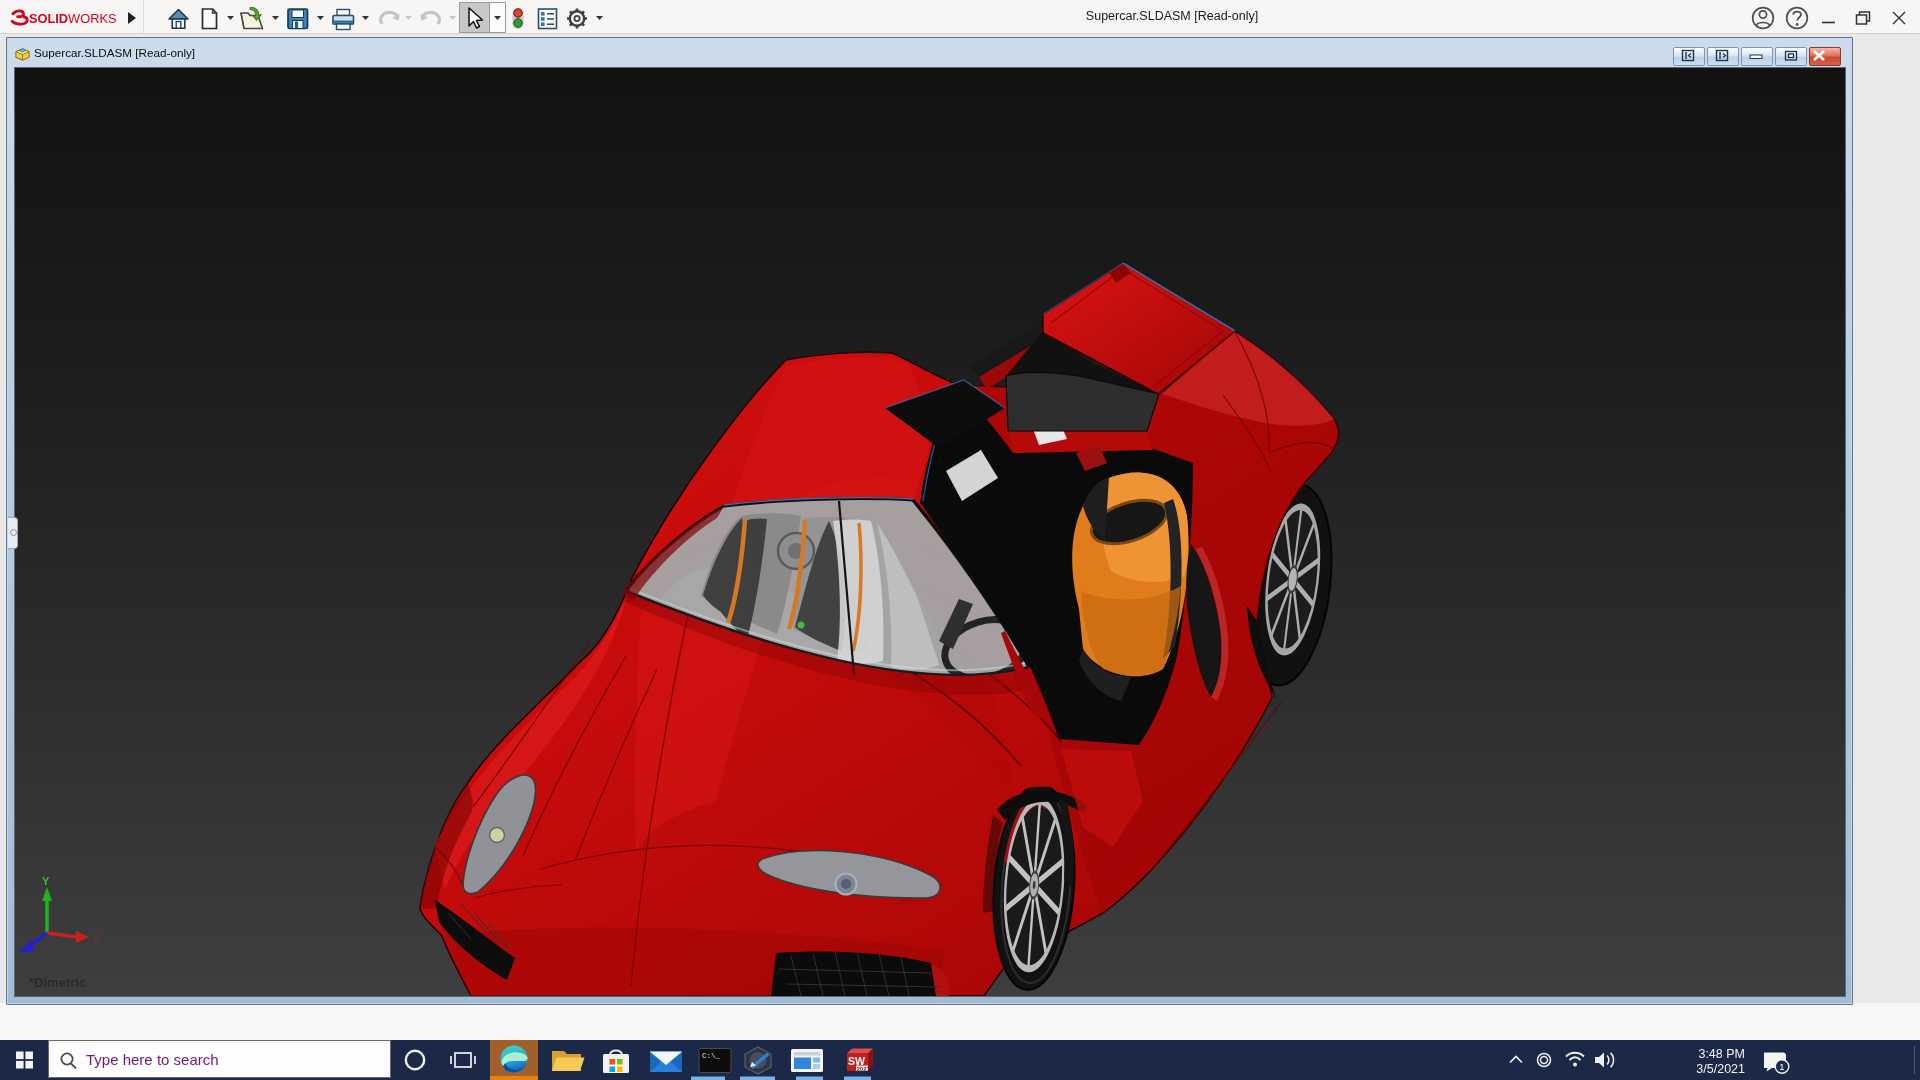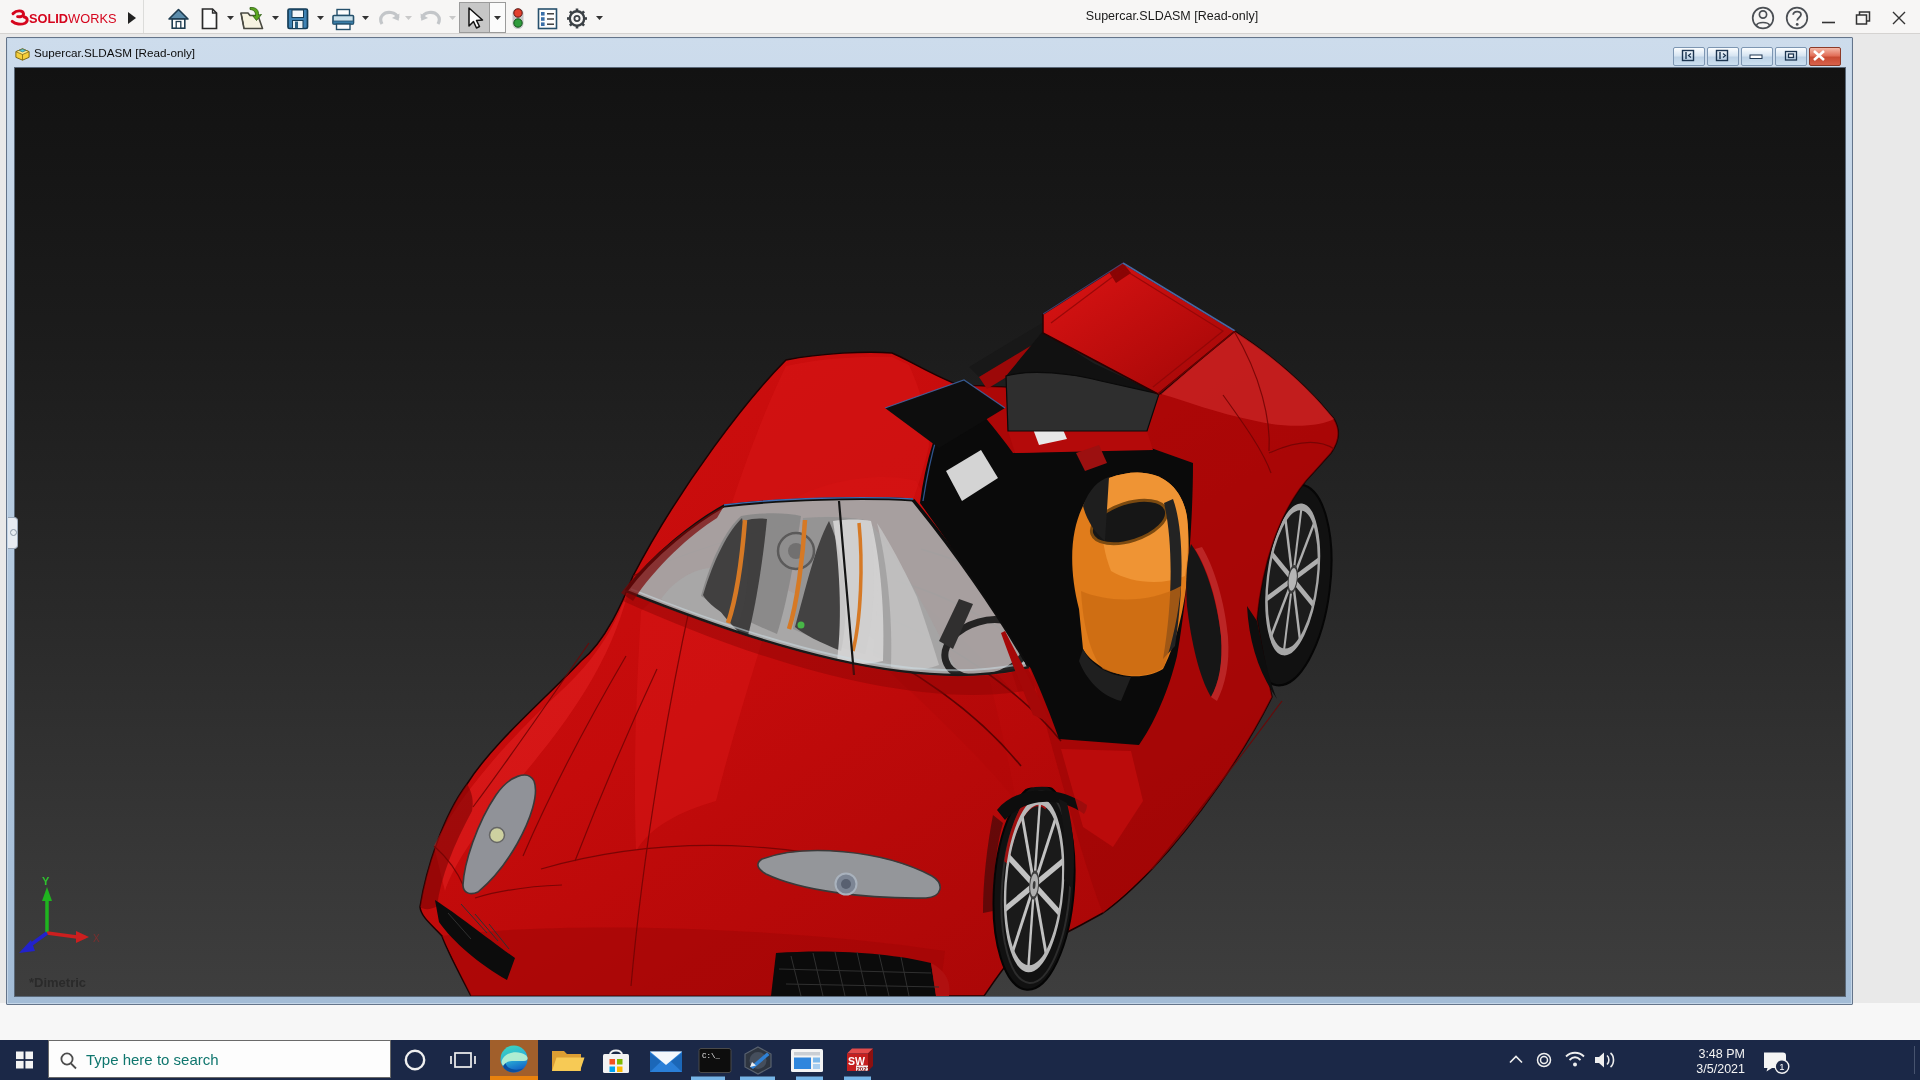--- a/index.html
+++ b/index.html
@@ -20,21 +20,21 @@
     border:1px solid #5a6878;
     background:linear-gradient(180deg,#121212 0%,#1c1c1c 30%,#2a2a2a 60%,#373737 85%,#3e3e3e 100%);}
   .winbtn{position:absolute;top:9px;width:30px;height:17px;border:1px solid #7d96b2;border-radius:2px;
     background:linear-gradient(180deg,#fbfdff 0%,#d7e5f2 45%,#bdd2e6 55%,#ccdff0 100%);}
   #closebtn{background:linear-gradient(180deg,#f4b8a8 0%,#e2705a 45%,#c94b33 55%,#d8604a 100%);
     border:1px solid #8d3a28;}
   
   #taskbar{position:absolute;left:0;top:1040px;width:1920px;height:40px;background:#1b2847;}
   #searchbox{position:absolute;left:48px;top:0px;width:343px;height:38px;background:#fdfdfd;
     border:1px solid #6a6a6a;box-sizing:border-box;}
-  #searchbox span{position:absolute;left:37px;top:10px;font-size:15px;color:#0f766e;}
+  #searchbox span{position:absolute;left:37px;top:10px;font-size:15px;color:#701a75;}
   #dimetric{position:absolute;left:14px;top:907px;font-size:13px;font-weight:bold;color:#2a2a2a;}
   #belowwin{position:absolute;left:0;top:1003px;width:1920px;height:37px;background:#f7f7f7;}
 </style>
 </head>
 <body>
 <div id="belowwin"></div>
 <div id="topbar"></div>
 <div id="apptitle">Supercar.SLDASM [Read-only]</div>
 <svg class="abs" style="left:0;top:0" width="1920" height="34" viewBox="0 0 1920 34">
 

